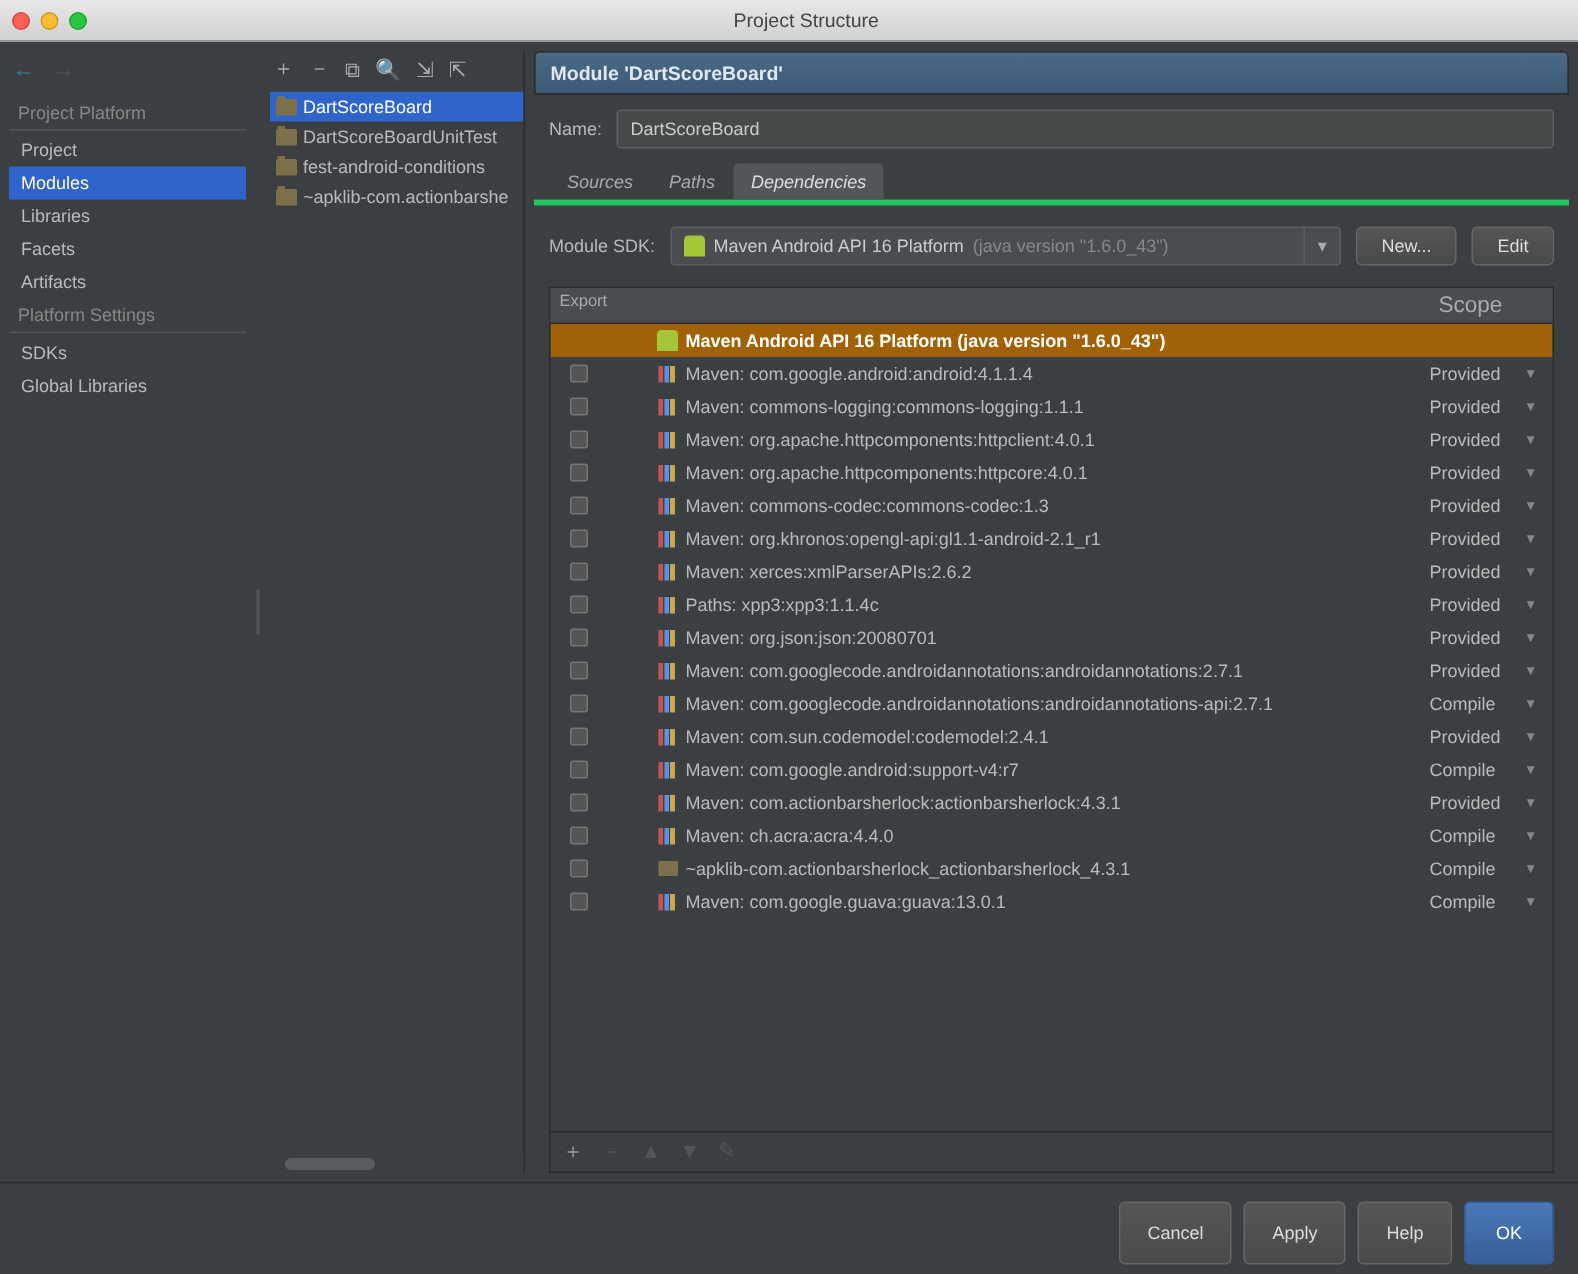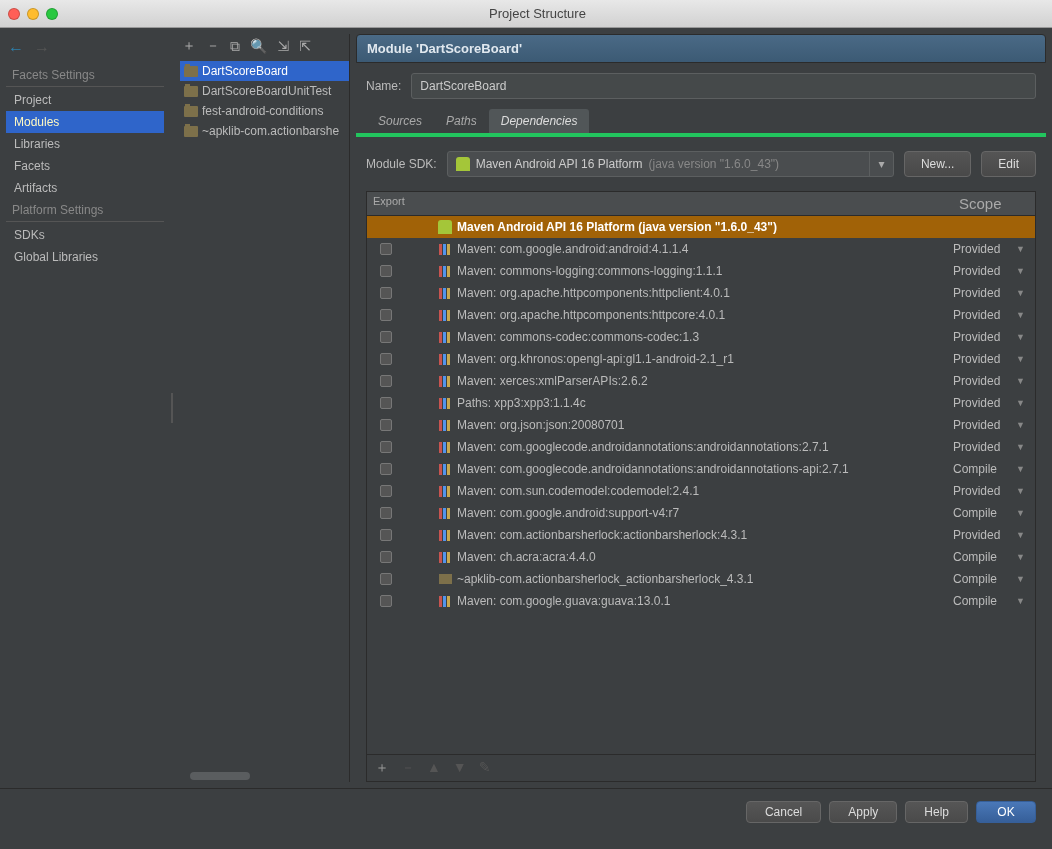--- a/index.html
+++ b/index.html
@@ -70,21 +70,21 @@
 .highlight .dep-text { color:#fff; font-weight: bold; }
 .module-src { color:#5394ec; }
 .scope-cell { width: 78px; color:#bbb; display:flex; align-items:center; justify-content:space-between; padding-right:6px; }
 .scope-cell .dd { color:#888; font-size:9px; }
 
 .deps-footer { display:flex; gap:12px; padding:4px 8px; border-top:1px solid #2b2b2b; }
 .ft-btn { color:#999; font-size:14px; }
 .ft-dis { color:#555; }
 
 .dialog-footer { display:flex; justify-content:flex-end; gap:8px; padding: 12px 16px; background:#3c3f41; border-top:1px solid #2b2b2b; }
-.dbtn { background: linear-gradient(#565656, #4a4a4a); border: 1px solid #666; color: #ddd; padding: 3px 18px; border-radius: 4px; min-width:60px; text-align:center; }
+.dbtn { background: linear-gradient(#565656, #4a4a4a); border: 1px solid #666; color: #ddd; padding: 13px 18px; border-radius: 4px; min-width:60px; text-align:center; }
 .dbtn.primary { background: linear-gradient(#4a78b8, #365f99); border-color:#365f99; color:#fff; }
 
 .splitter { width: 4px; background:#3c3f41; cursor: col-resize; display:flex; align-items:center; justify-content:center; }
 .grip { width:2px; height:30px; background:#555; }
 </style>
 </head>
 <body>
 
 <div class="titlebar">
   <div class="traffic">
@@ -96,21 +96,21 @@
   <div style="width:50px"></div>
 </div>
 
 <div class="body">
 
   <div class="left-col">
     <div class="navrow">
       <span class="arrow-btn">←</span>
       <span class="arrow-btn arrow-disabled">→</span>
     </div>
-    <div class="section-head">Facets Settings</div>
+    <div class="section-head">Project Platform</div>
     <div id="nav1">
         <div class="nav-item">Project</div>
         <div class="nav-item sel">Modules</div>
         <div class="nav-item">Libraries</div>
         <div class="nav-item">Facets</div>
         <div class="nav-item">Artifacts</div>
       </div>
     <div class="section-head">Platform Settings</div>
     <div id="nav2">
         <div class="nav-item">SDKs</div>

